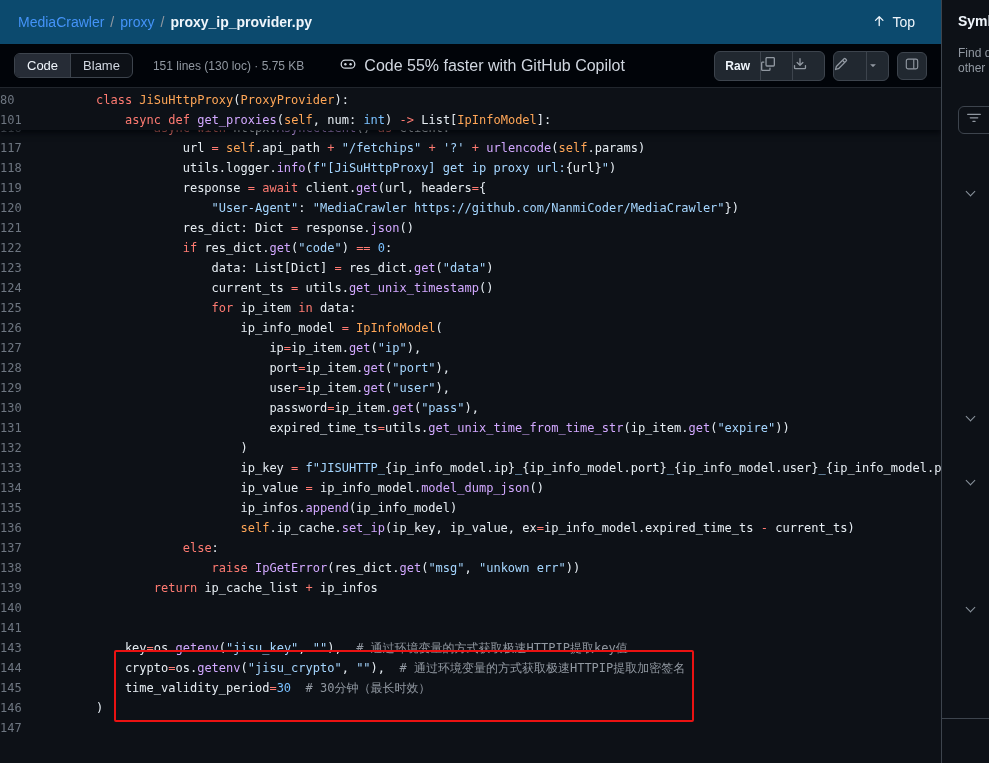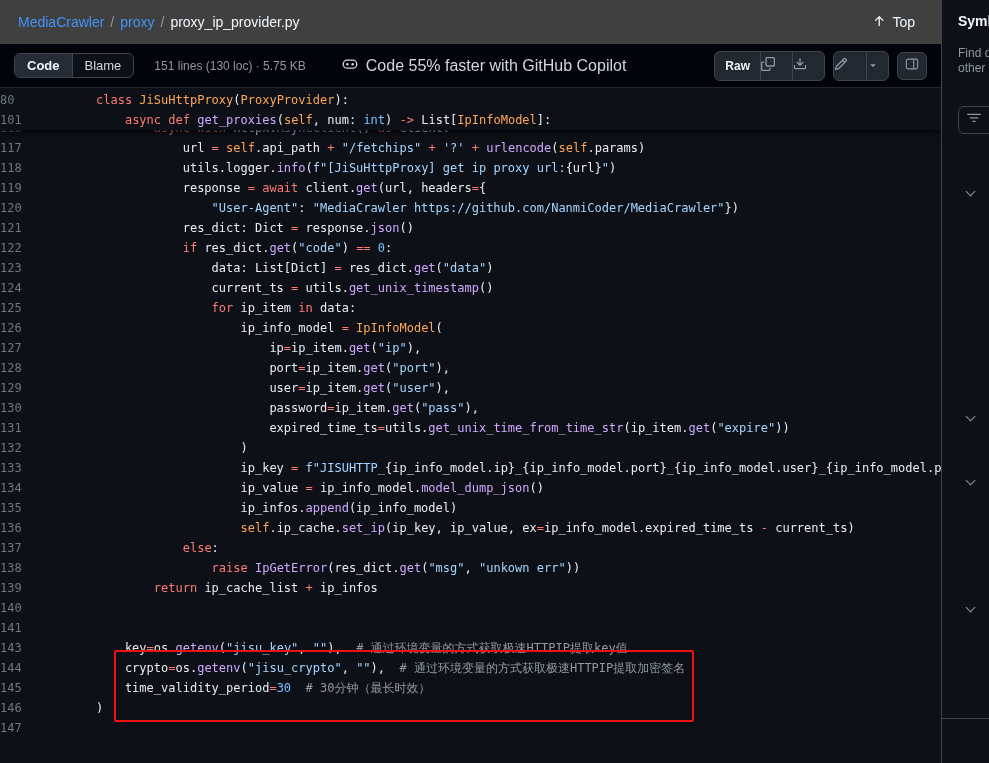--- a/index.html
+++ b/index.html
@@ -1,28 +1,28 @@
 <!DOCTYPE html>
 <html><head>
 <meta charset="utf-8">
 <style>
   *{margin:0;padding:0;box-sizing:border-box}
   html,body{width:989px;height:763px;overflow:hidden}
   body{background:#0d1117;display:flex;font-family:"Liberation Sans",sans-serif;color:#e6edf3}
   .main{flex:0 0 941px;width:941px;display:flex;flex-direction:column;overflow:hidden}
-  .topbar{flex:0 0 44px;height:44px;background:#404040;display:flex;align-items:center;justify-content:space-between;padding:0 18px}
+  .topbar{flex:0 0 44px;height:44px;background:#0c4a6e;display:flex;align-items:center;justify-content:space-between;padding:0 18px}
   .breadcrumb{font-size:14px;display:flex;align-items:center;gap:6px;white-space:nowrap}
   .bc-link{color:#4493f8;cursor:pointer;text-decoration:none}
   .bc-sep{color:#9198a1}
-  .bc-file{color:#f0f6fc;font-weight:400}
+  .bc-file{color:#f0f6fc;font-weight:700}
   .top-btn{display:flex;align-items:flex-start;gap:6px;font-size:14px;color:#f0f6fc;cursor:pointer;padding:4px 8px;border-radius:6px}
   .toolbar{flex:0 0 44px;height:44px;background:#010409;border-bottom:1px solid #21262d;display:flex;align-items:center;padding:0 14px;gap:8px}
   .seg{display:flex;border:1px solid #3d444d;border-radius:6px;overflow:hidden;font-size:13px;background:#0d1117}
   .seg-item{padding:4px 12px;color:#d1d7e0;cursor:pointer}
-  .seg-item.active{background:#262c36;color:#f0f6fc;font-weight:700}
+  .seg-item.active{background:#262c36;color:#f0f6fc;font-weight:400}
   .seg-item + .seg-item{border-left:1px solid #3d444d}
   .meta{font-size:12px;color:#9198a1;margin-left:12px;white-space:nowrap}
   .copilot{display:flex;align-items:center;gap:8px;margin-left:28px;font-size:16px;color:#d1d7e0;white-space:nowrap}
   .spacer{flex:1}
   .btn-group{display:flex;border:1px solid #3d444d;border-radius:6px;overflow:hidden;background:#212830;flex:0 0 auto}
   .gbtn{display:flex;align-items:center;height:28px;cursor:pointer}
   .gbtn + .gbtn{border-left:1px solid #3d444d}
   .raw-label{font-size:12px;font-weight:600;color:#f0f6fc;padding:0 10px}
   .icon-gbtn{width:32px}
   .caret-gbtn{width:22px}

